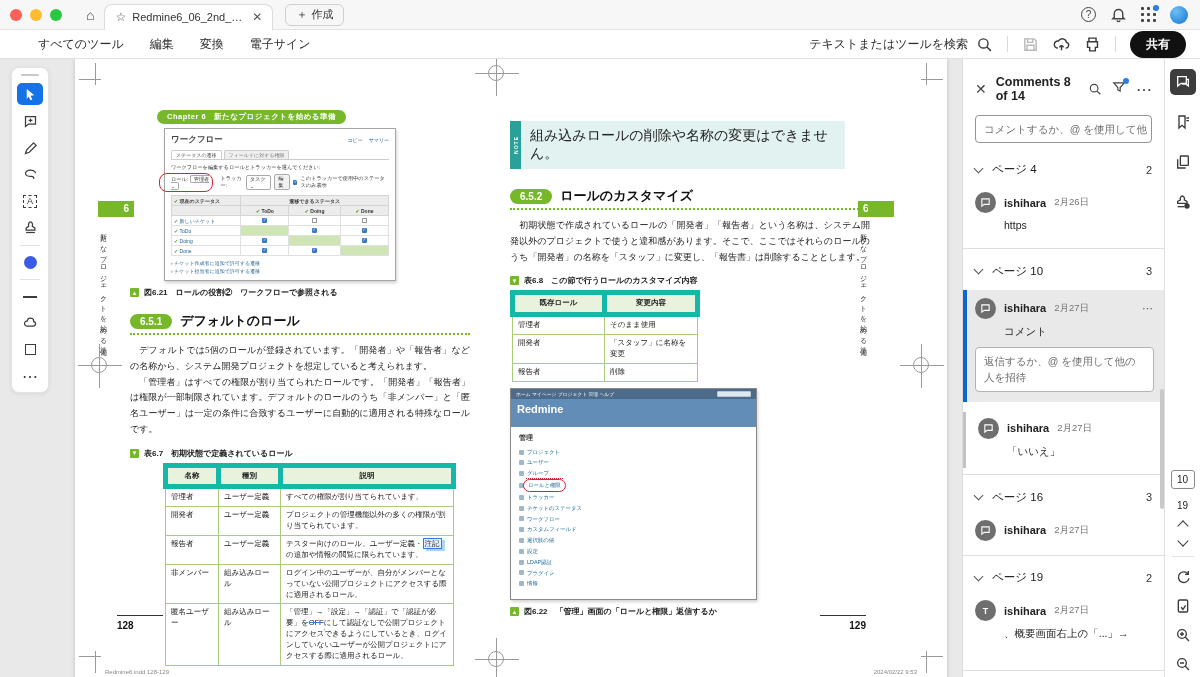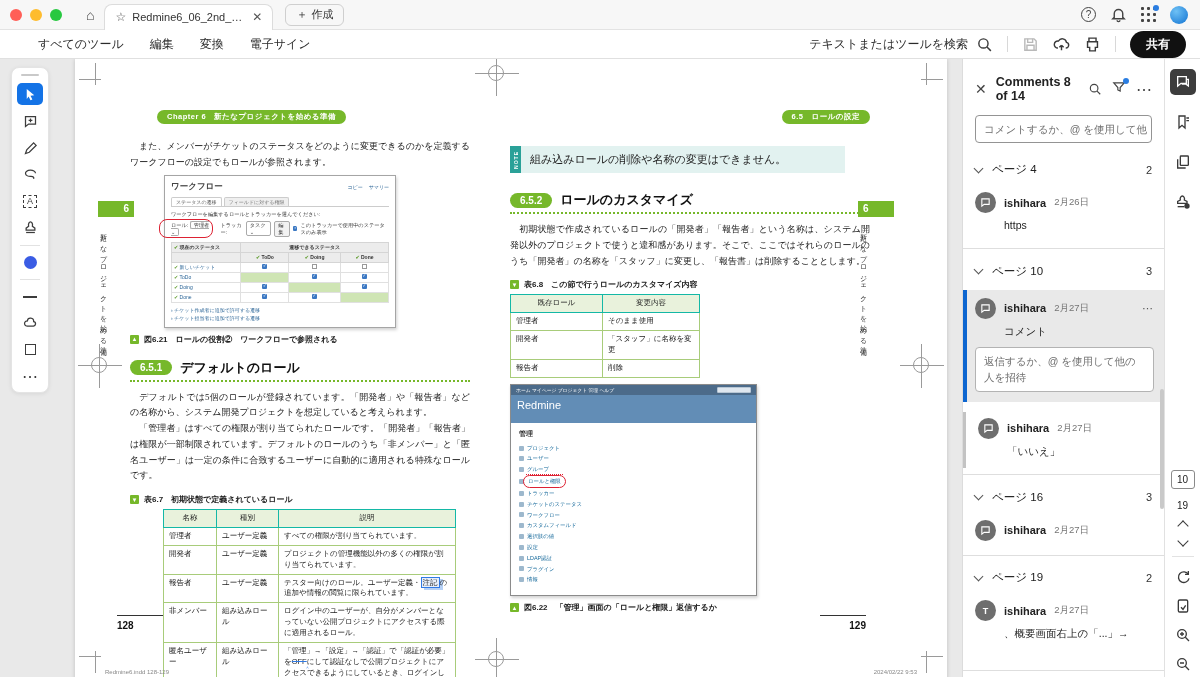--- a/index.html
+++ b/index.html
@@ -78,35 +78,35 @@
   .sec-h { display:flex; align-items:center; gap:8px; border-bottom:2px dotted #76b82a; padding-bottom:3px; margin:14px 0 8px; }
   .sec-pill { background:#76b82a; color:#fff; font-weight:bold; font-size:10px; border-radius:10px; padding:2px 10px; }
   .sec-title { font-weight:bold; font-size:13px; color:#111; font-family:"Liberation Sans",sans-serif; }
 
   .cap { display:flex; align-items:center; gap:5px; font-size:8px; font-weight:bold; color:#222;
          font-family:"Liberation Sans",sans-serif; margin:6px 0 4px; }
   .cap-ic { width:9px; height:9px; background:#76b82a; color:#fff; font-size:6px; display:flex; align-items:center; justify-content:center; border-radius:1px; }
 
   
   table.gtable { border-collapse:collapse; font-size:7.5px; line-height:1.45; font-family:"Liberation Sans",sans-serif; color:#222; }
-  .gtable th { background:#e9f2dc; border:1px solid #14b8a6; font-weight:normal; padding:3px 4px; }
+  .gtable th { background:#e9f2dc; border:5px solid #14b8a6; font-weight:bold; padding:3px 4px; }
   .gtable td { border:1px solid #a8cc7a; padding:3px 5px; vertical-align:top; background:#fff; text-align:left; }
   .t67 { width:293px; margin-left:33px; }
   .t67 td:nth-child(1){width:53px;} .t67 td:nth-child(2){width:62px;}
   .t68 { width:190px; margin-left:0px; }
   .t68 td:nth-child(1){width:92px;}
 
   .ann-mark { border:1px solid #2f7ae5; background:rgba(47,122,229,.12); box-shadow:3px 2px 0 rgba(47,122,229,.35); padding:0 1px; }
   .ann-strike { text-decoration:line-through; text-decoration-color:#2f7ae5; position:relative; }
   .ann-strike::after{ content:"‸"; color:#2f7ae5; font-size:6px; position:absolute; bottom:-4px; right:-2px; }
 
   .note-box { display:flex; width:335px; margin-top:22px; }
   .note-tag { background:#2aa198; color:#fff; width:11px; display:flex; align-items:center; justify-content:center; }
   .note-tag span { writing-mode:vertical-rl; transform:rotate(180deg); font-size:5px; font-weight:bold; letter-spacing:1px; }
-  .note-body { background:#e2f2f0; flex:1; font-size:11px; padding:6px 9px; font-family:"Liberation Sans",sans-serif; color:#222; }
+  .note-body { background:#e2f2f0; flex:1; font-size:14px; padding:6px 9px; font-family:"Liberation Sans",sans-serif; color:#222; }
 
   .pageno { position:absolute; font-size:10px; font-weight:bold; color:#111; font-family:"Liberation Sans",sans-serif; }
   .pageno .rule { display:block; width:46px; height:1px; background:#333; margin-bottom:4px; }
   .slug { position:absolute; bottom:10px; font-size:6px; color:#888; font-family:"Liberation Sans",sans-serif; }
 
   .side-tab { position:absolute; width:36px; text-align:center; }
   .side-tab .num { background:#76b82a; color:#fff; font-weight:bold; font-size:10px; height:16px; line-height:16px; }
   .side-tab .num.right-align { text-align:right; padding-right:5px; }
   .side-tab .num.left-align { text-align:left; padding-left:5px; }
   .side-tab .vtext { writing-mode:vertical-rl; font-size:7px; color:#333; letter-spacing:2px; margin-top:6px; height:128px; font-family:"Liberation Sans",sans-serif; }
@@ -134,21 +134,21 @@
   .wft td { border:1px solid #e0e0e0; padding:1.5px 2px; text-align:center; }
   .wft td.lbl { text-align:left; color:#2a6496; }
   .wft td.self { background:#cfe5b4; }
   .wf-foot { font-size:5px; color:#2a6496; margin-top:3px; line-height:1.6; }
   .gchk { color:#6aa33c; font-size:5px; }
 
   
   .rm { width:247px; border:1px solid #8b8b8b; box-shadow:1px 2px 3px rgba(0,0,0,.18); background:#fff; font-family:"Liberation Sans",sans-serif; }
   .rm-topnav { background:#4c6b8a; color:#fff; font-size:4.8px; padding:2px 5px; display:flex; }
   .rm-login { margin-left:auto; background:#dfe7ef; border:1px solid #b7c6d4; border-radius:1px; width:34px; height:6px; }
-  .rm-head { background:#628db6; color:#fff; font-size:11px; font-weight:normal; padding:4px 6px 12px; }
+  .rm-head { background:#628db6; color:#fff; font-size:11px; font-weight:bold; padding:4px 6px 12px; }
   .rm-body { padding:6px 8px 10px; }
   .rm-h2 { font-weight:bold; font-size:7px; color:#333; margin-bottom:4px; }
   .rm-menu { font-size:5.4px; line-height:2.0; color:#116699; }
   .rm-item { display:flex; align-items:center; gap:3px; }
   .rm-ic { width:5px; height:5px; background:#9db8cd; border-radius:1px; flex:none; }
   .rm-oval { border:1.3px solid #d23; border-radius:8px; padding:0 4px; margin-left:-4px; border-style:solid; position:relative; }
   .rm-oval::before{ content:""; position:absolute; left:2px; right:2px; top:-2px; border-top:1px dotted #d23; }
 
   .b { font-weight:bold; }
   .code { font-family:"DejaVu Sans Mono", monospace; font-size:8px; text-decoration:underline dotted; }
@@ -355,21 +355,20 @@
       </div>
       <div class="side-tab" style="left:783px;top:142px">
         <div class="num left-align">6</div>
         <div class="vtext">新たなプロジェクトを始める準備</div>
       </div>
 
       <div class="col col-left">
         <div style="margin:6px 0 0 27px">
           <span class="chap-badge">Chapter 6　新たなプロジェクトを始める準備</span>
         </div>
-        <p class="booktext" style="margin-top:15px">　また、メンバーがチケットのステータスをどのように変更できるのかを定義するワークフローの設定でもロールが参照されます。</p>
 
         <div class="wf" style="margin-top:4px">
           <div class="wf-top">
             <span class="wf-title">ワークフロー</span>
             <span class="wf-links">
               <span>コピー</span>
               <span>サマリー</span>
             </span>
           </div>
           <div class="wf-tabs">
@@ -478,23 +477,20 @@
           <tr>
             <td>匿名ユーザー</td>
                 <td>組み込みロール</td>
             <td><span>「管理」→「設定」→「認証」で「認証が必要」を</span><span class="ann-strike">OFF</span><span>にして認証なしで公開プロジェクトにアクセスできるようにしているとき、ログインしていないユーザーが公開プロジェクトにアクセスする際に適用されるロール。</span></td>
           </tr>
         </tbody>
           </table>
       </div>
 
       <div class="col col-right">
-        <div class="badge-row-r" style="margin-top:6px">
-          <span class="chap-badge">6.5　ロールの設定</span>
-        </div>
 
         <div class="note-box">
           <span class="note-tag">
               <span>NOTE</span>
             </span>
           <span class="note-body">組み込みロールの削除や名称の変更はできません。</span>
         </div>
 
         <div class="sec-h" style="margin-top:18px">
           <span class="sec-pill">6.5.2</span>

